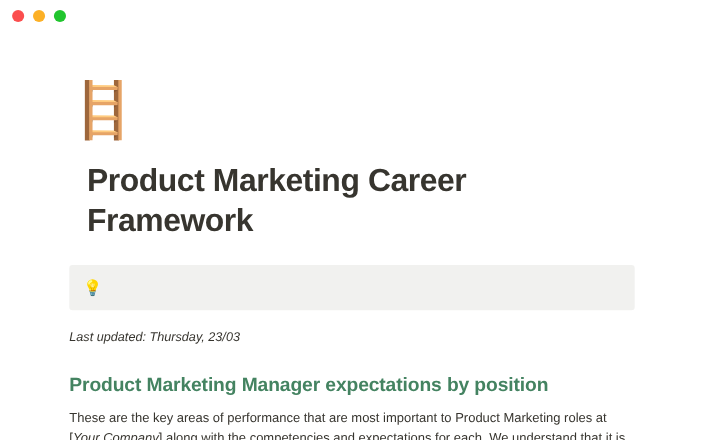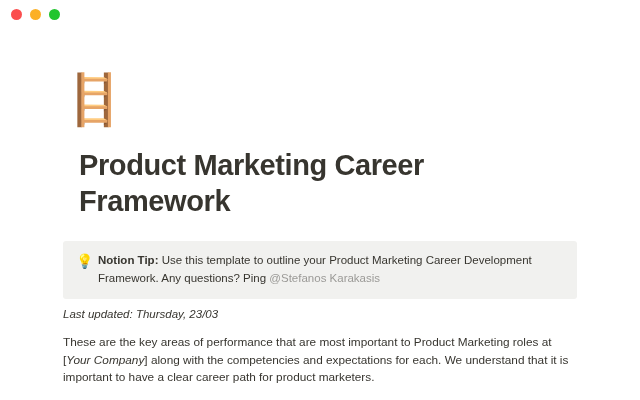--- a/index.html
+++ b/index.html
@@ -97,21 +97,21 @@
     color: #37352f;
     flex: 1 1 auto;
   }
   .callout-text b { font-weight: bold; }
   .mention {
     color: #9b9a97;
   }
 
   
   .last-updated {
-    margin-top: 7px;
+    margin-top: 17px;
     font-size: 11.5px;
     line-height: 17px;
     font-style: italic;
     color: #37352f;
   }
 
   
   .section-heading {
     margin: 0;
     padding: 0;
@@ -147,26 +147,24 @@
   </div>
 
   <div class="doc">
 
     <div class="page-icon">🪜</div>
 
     <h1 class="page-title">Product Marketing Career Framework</h1>
 
     <div class="callout">
       <span class="callout-icon">💡</span>
-      <div class="callout-text">
-        <b>Notion Tip:</b><span> Use this template to outline your Product Marketing Career Development Framework. Any questions? Ping </span><span class="mention">@Stefanos Karakasis</span>
-      </div>
     </div>
 
     <div class="last-updated">Last updated: Thursday, 23/03</div>
 
+    <h2 class="section-heading">Product Marketing Manager expectations by position</h2>
 
     <div class="paragraph">
       <span>These are the key areas of performance that are most important to Product Marketing roles at [</span><i>Your Company</i><span>] along with the competencies and expectations for each. We understand that it is important to have a clear career path for product marketers.</span>
     </div>
 
   </div>
 </div>
 
 </body></html>

